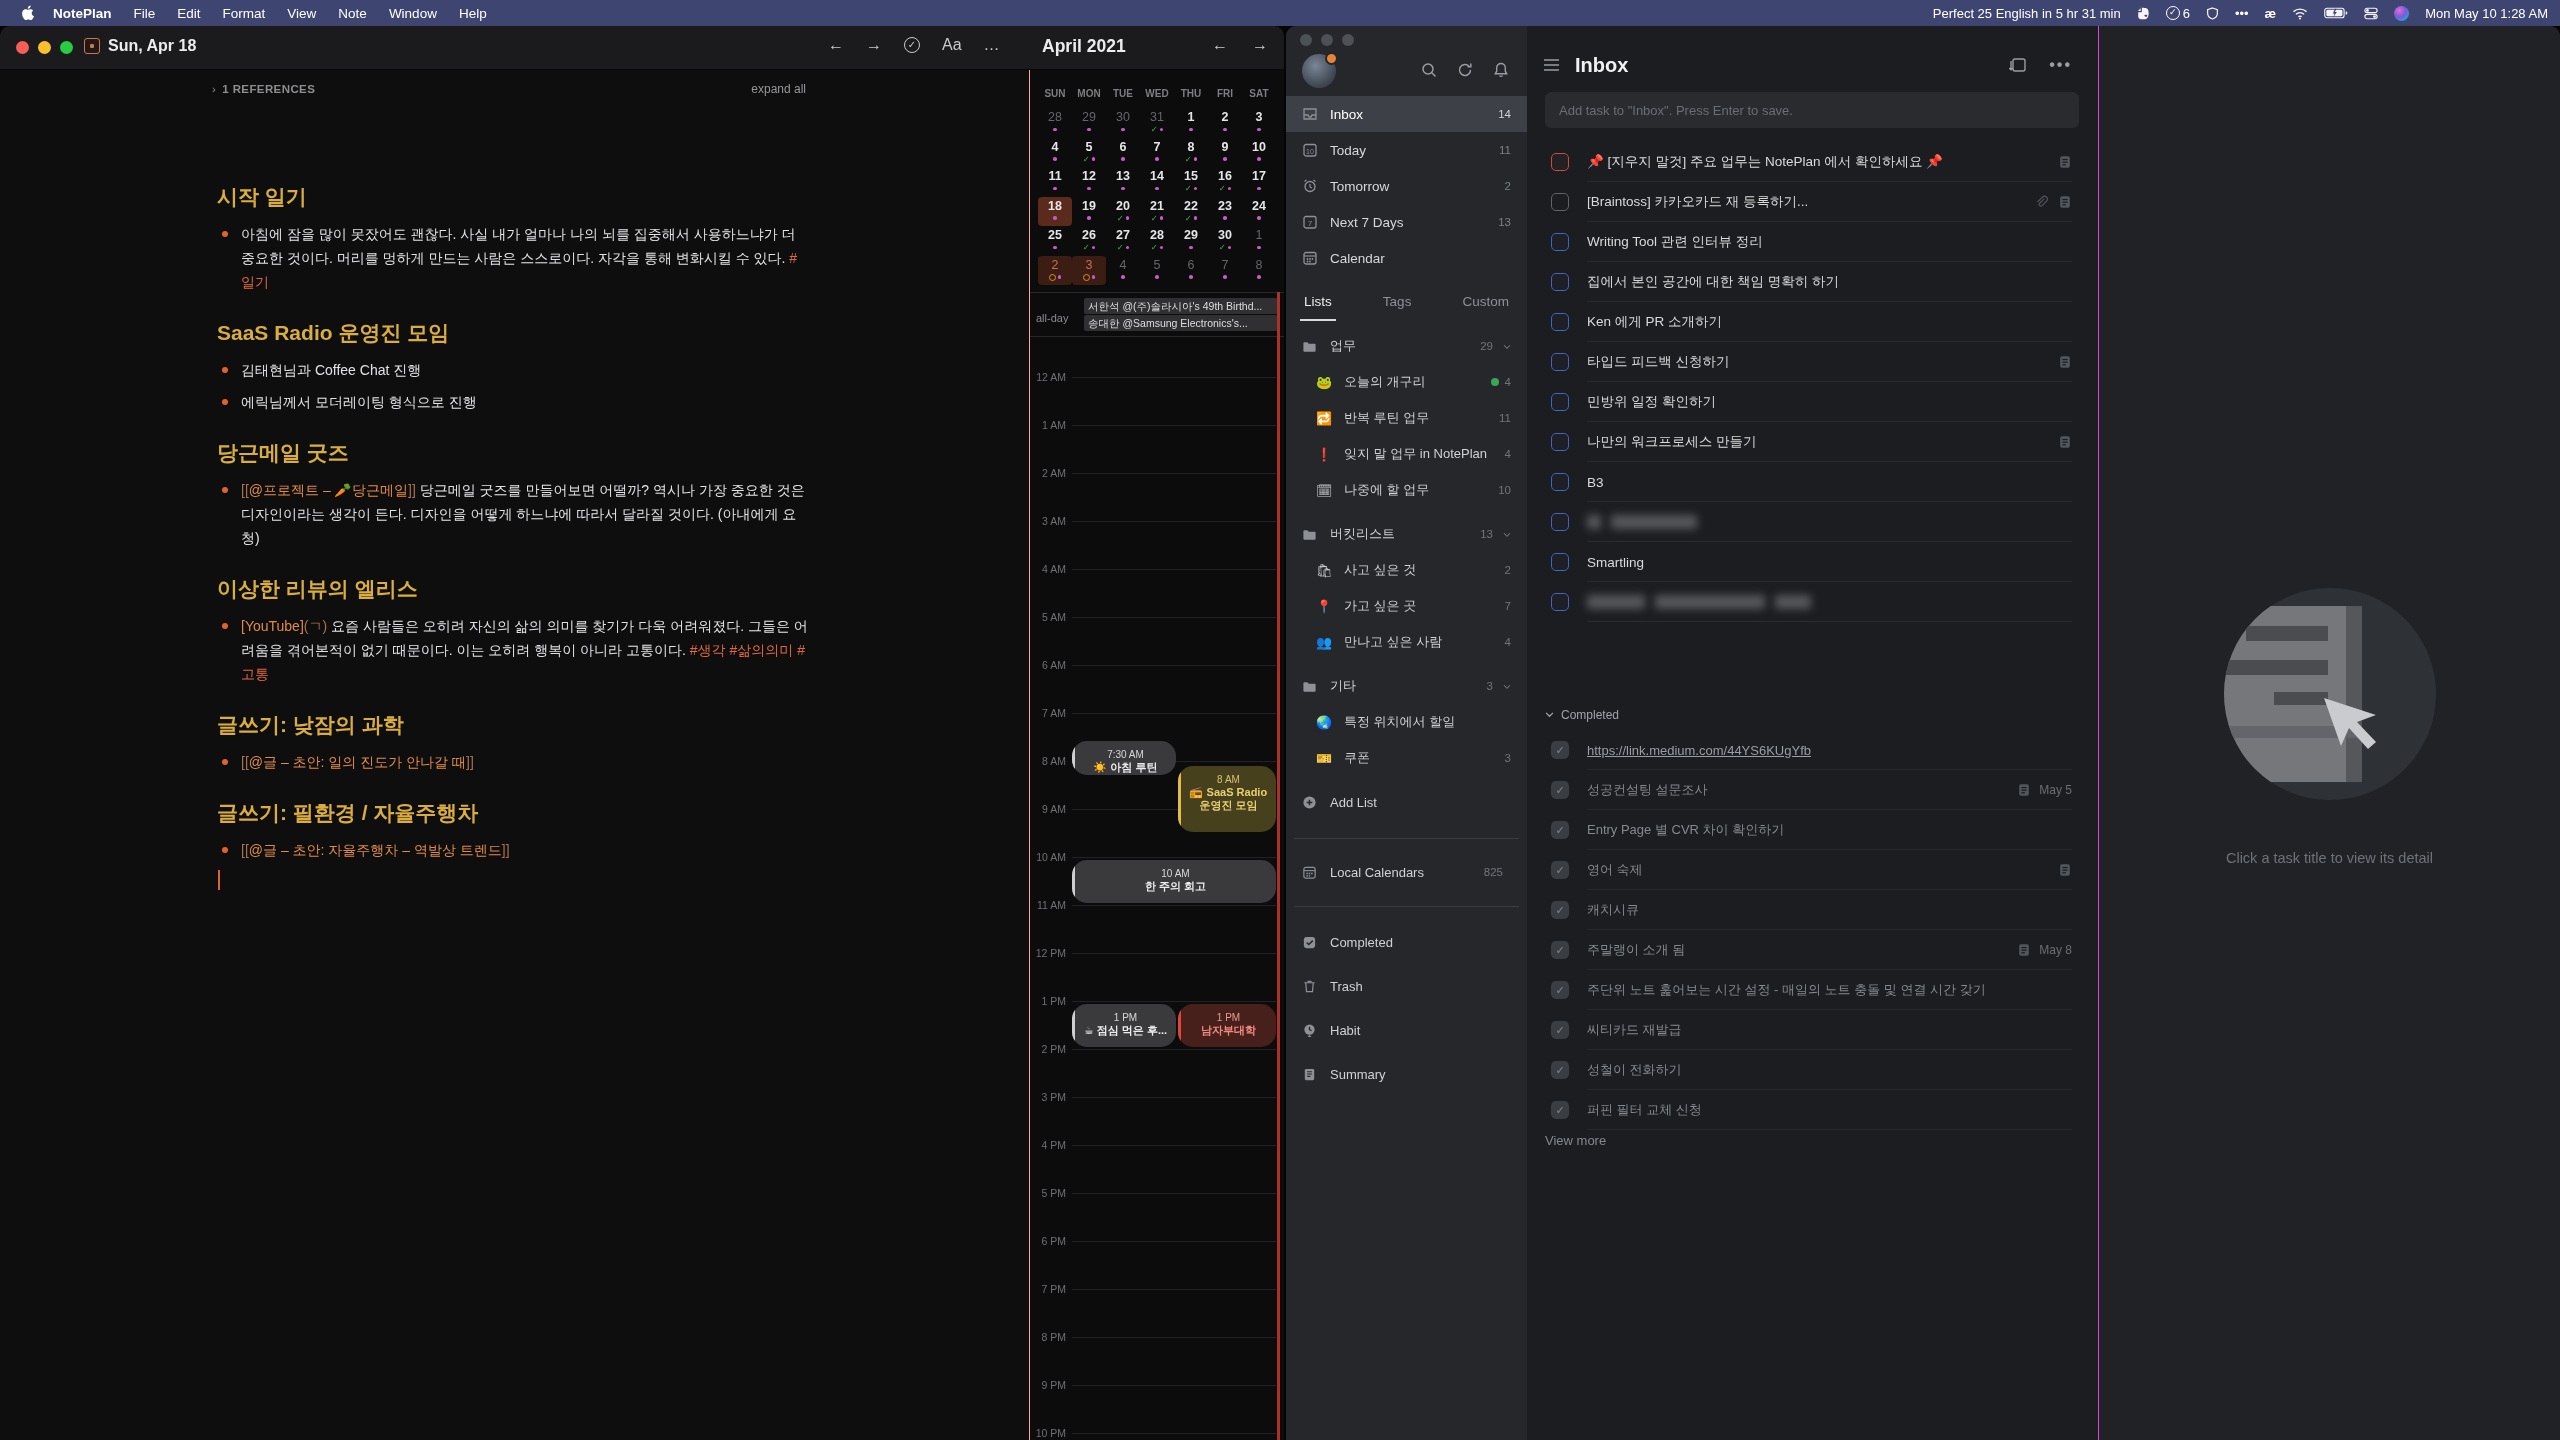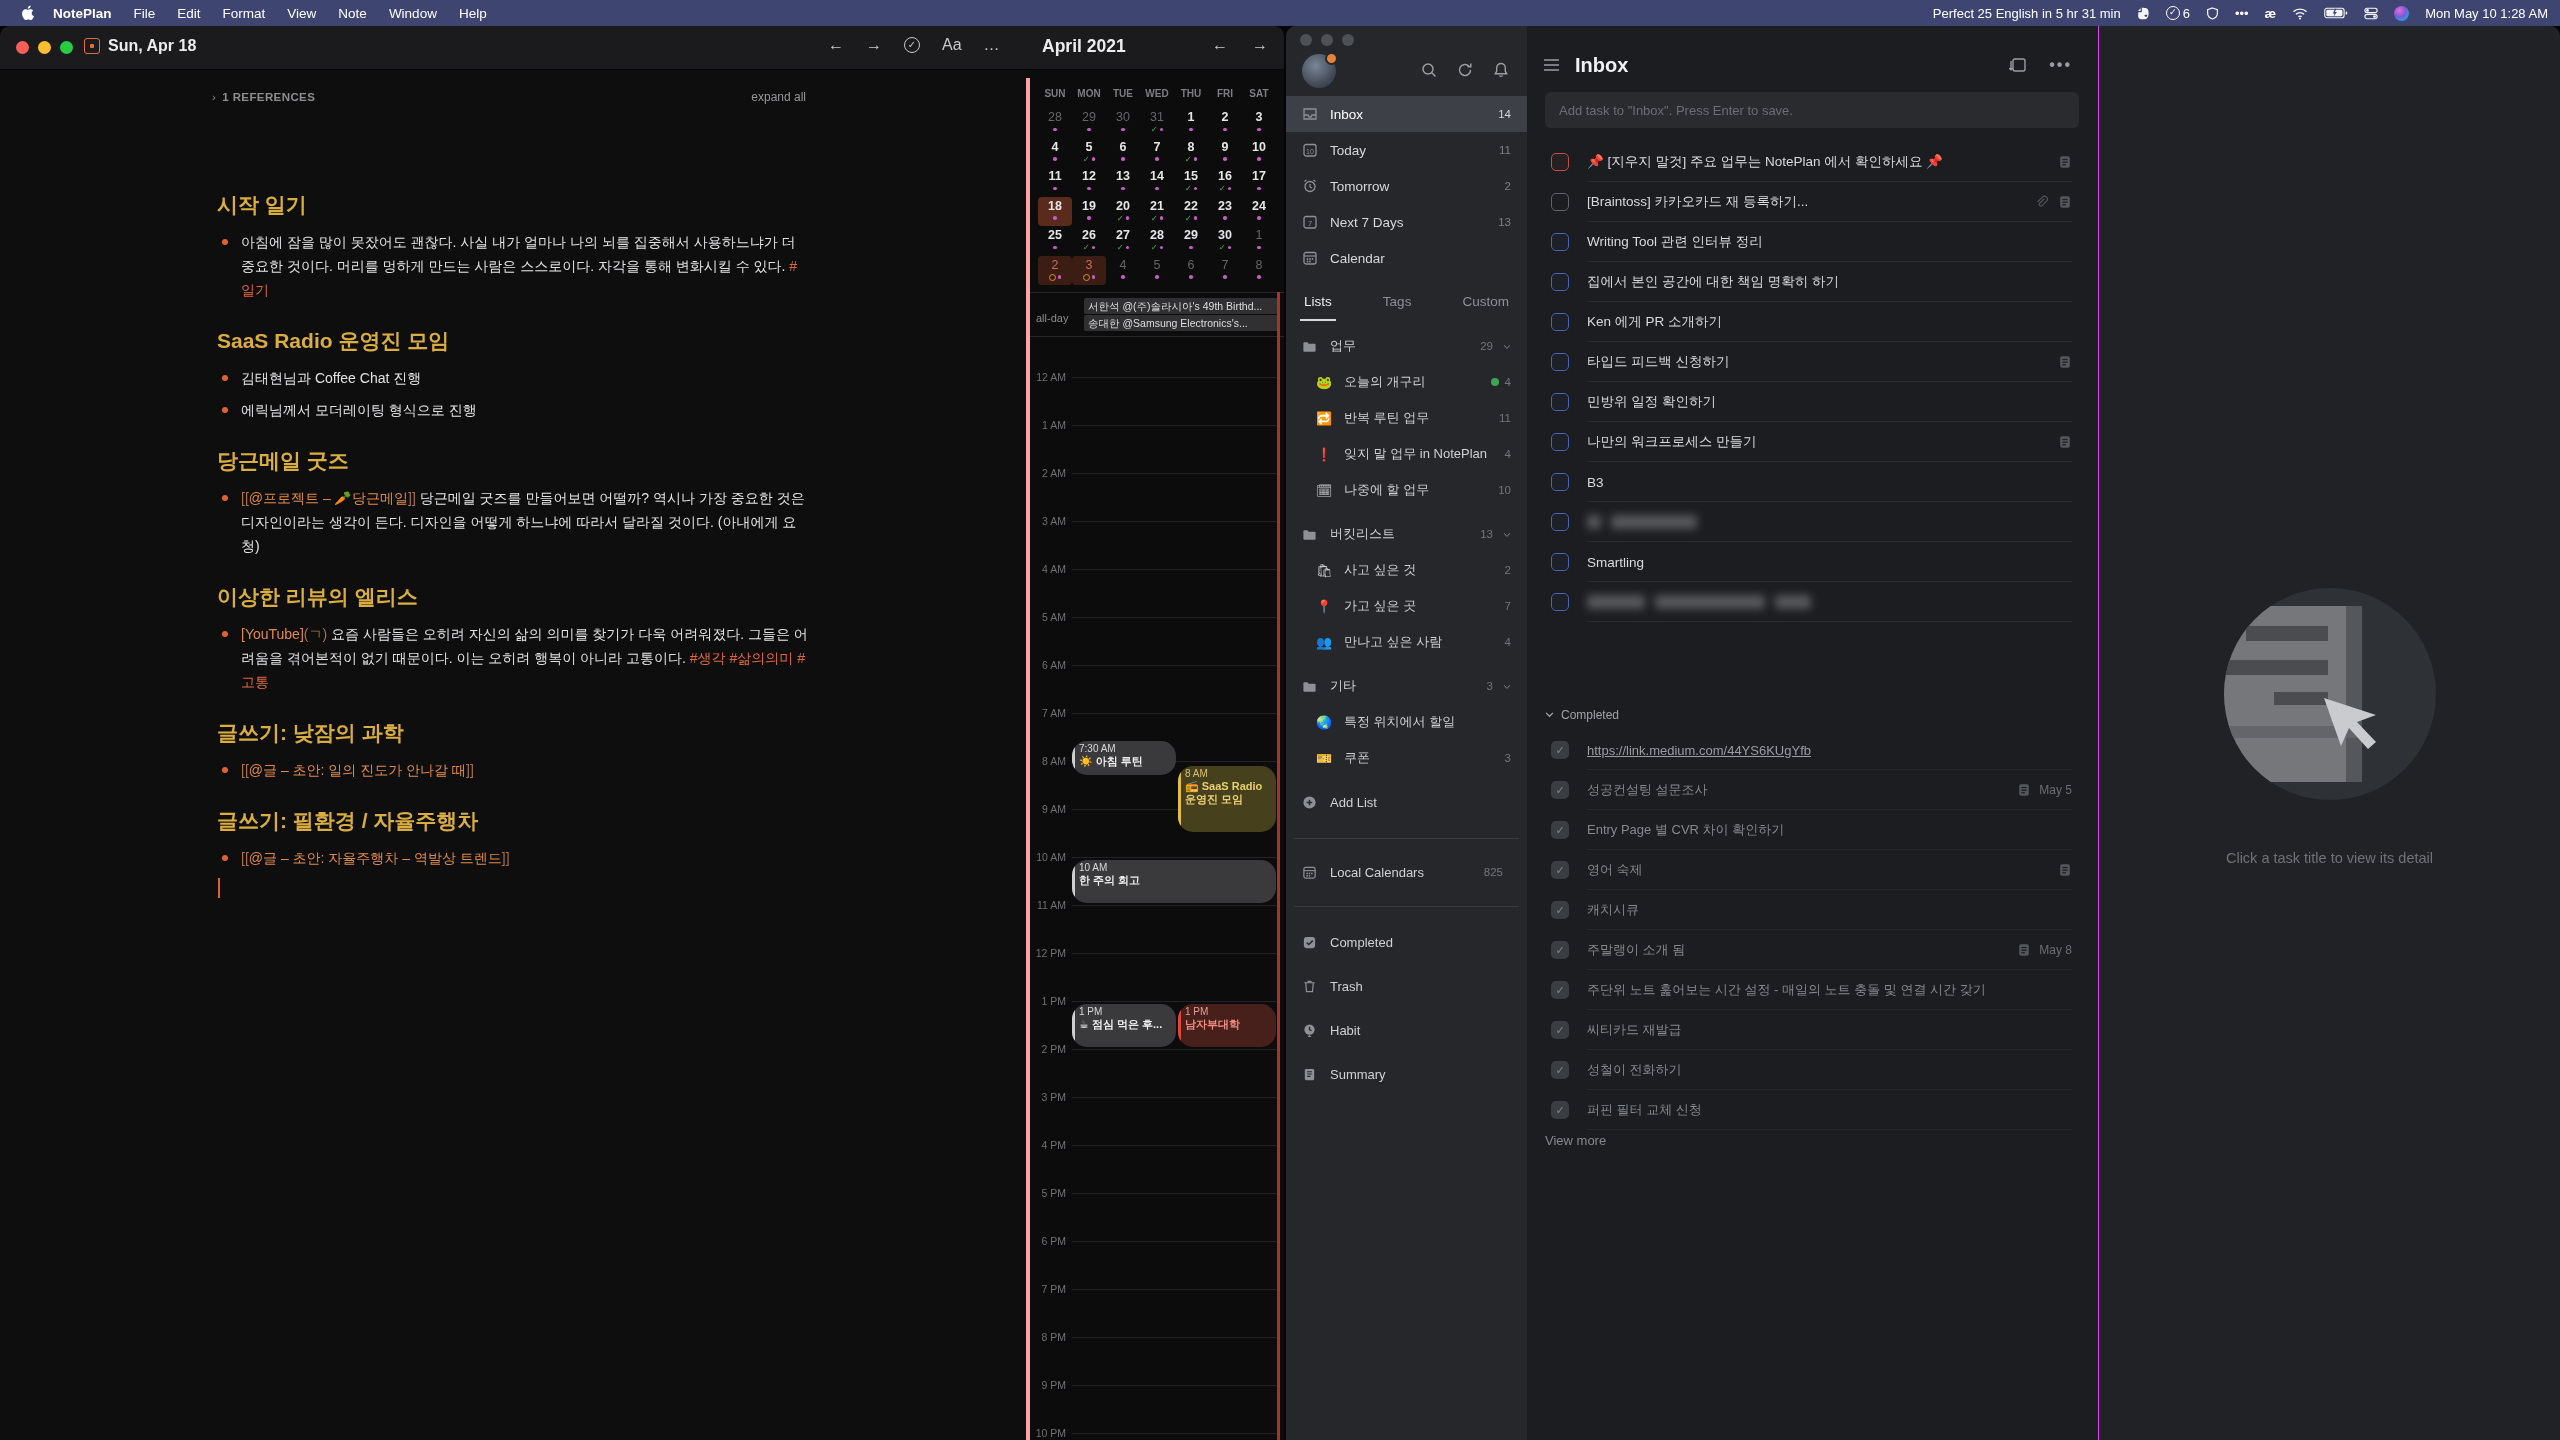--- a/index.html
+++ b/index.html
@@ -28,21 +28,21 @@
   .l-red{background:#f65f57;} .l-yel{background:#fbbe2e;} .l-grn{background:#2aca41;}
   .l-gray{background:#4d5055;}
   #np-title{position:absolute;left:84px;top:11px;display:flex;align-items:center;gap:8px;font-size:16px;font-weight:bold;color:#ececee;}
   .daily-ic{width:16px;height:16px;border:1.8px solid #e0703a;border-radius:3px;position:relative;}
   .daily-ic:after{content:"";position:absolute;left:4.5px;top:5px;width:4px;height:4px;background:#e0703a;border-radius:1px;}
   #np-tools{position:absolute;left:828px;top:10px;display:flex;align-items:center;gap:22px;color:#c9c9cc;font-size:16px;}
   .np-checkcircle{width:16px;height:16px;border:1.6px solid #c9c9cc;border-radius:50%;font-size:10px;line-height:14px;text-align:center;}
   #cal-month-head{position:absolute;left:1042px;top:10px;font-size:17.5px;font-weight:bold;color:#ececee;}
   #cal-arrows{position:absolute;left:1212px;top:10px;display:flex;gap:24px;color:#c9c9cc;font-size:16px;}
   
-  #np-note{position:absolute;left:0;top:44px;width:1030px;bottom:0;background:#0e0e0f;border-right:4px solid #fca5a5;margin-top:8px;}
+  #np-note{position:absolute;left:0;top:44px;width:1030px;bottom:0;background:#0e0e0f;border-right:1px solid #fca5a5;}
   #np-refbar{position:absolute;left:212px;top:12px;width:594px;display:flex;justify-content:space-between;align-items:center;}
   #np-refs{font-size:11.5px;font-weight:bold;letter-spacing:.4px;color:#8e8e91;}
   #np-refs .chev{margin-right:6px;font-weight:normal;}
   #np-expand{font-size:12px;color:#97979a;}
   #note-body{position:absolute;left:217px;top:114px;width:594px;}
   .np-h{font-size:21px;line-height:26px;font-weight:bold;color:var(--np-yellow,#d9ad3f);margin:26px 0 12px 0;}
   .np-h:first-child{margin-top:0;}
   .np-row{display:flex;margin-bottom:8px;}
   .np-dot{width:6px;height:6px;border-radius:50%;background:var(--np-orange,#e2622f);margin:9px 13px 0 5px;flex:none;}
   .np-p{font-size:14px;line-height:24px;color:#e2e2e4;}
@@ -66,21 +66,21 @@
   .chk{font-size:8.5px;color:var(--cal-check,#41a94f);line-height:9px;}
   .ringm{width:7px;height:7px;border:1.5px solid #d88d2e;border-radius:50%;}
   .cal-div{position:absolute;left:0;width:100%;height:1px;background:#27272a;}
   #allday-label{position:absolute;left:6px;top:242px;font-size:11px;color:#8c8c8f;}
   #allday-list{position:absolute;left:54px;top:228px;width:194px;display:flex;flex-direction:column;gap:1px;}
   .adchip{height:16px;background:#303033;border-radius:2px;font-size:10.5px;line-height:16px;color:#dededf;padding:0 4px;
     white-space:nowrap;overflow:hidden;text-overflow:ellipsis;}
   #cal-timeline{position:absolute;left:0;top:0;width:100%;height:100%;}
   .tl-lab{position:absolute;left:0;width:36px;text-align:right;font-size:10.5px;color:#707074;}
   .tl-line{position:absolute;left:42px;right:8px;height:1px;background:#232327;}
-  .ev{position:absolute;border-radius:15px;padding:2px 4px 2px 7px;overflow:hidden;}
+  .ev{position:absolute;border-radius:15px;padding:8px 4px 2px 7px;overflow:hidden;text-align:center;}
   .ev:before{content:"";position:absolute;left:0;top:0;bottom:0;width:3px;}
   .ev-t{font-size:10px;line-height:12px;}
   .ev-n{font-size:11px;line-height:13px;font-weight:bold;}
   .ev-gray{background:#3a3a3d;} .ev-gray:before{background:#cfcfd2;}
   .ev-gray .ev-t{color:#d8d8da;} .ev-gray .ev-n{color:#ececee;}
   .ev-yellow{background:#46401c;} .ev-yellow:before{background:#e3bd45;}
   .ev-yellow .ev-t{color:#d9c070;} .ev-yellow .ev-n{color:#e7cf72;}
   .ev-red{background:#47201c;} .ev-red:before{background:#e0463a;}
   .ev-red .ev-t{color:#e89d93;} .ev-red .ev-n{color:#f08a80;}
   #cal-redline{position:absolute;left:247px;top:222px;bottom:0;width:3px;background:var(--redline,#ad3126);}

